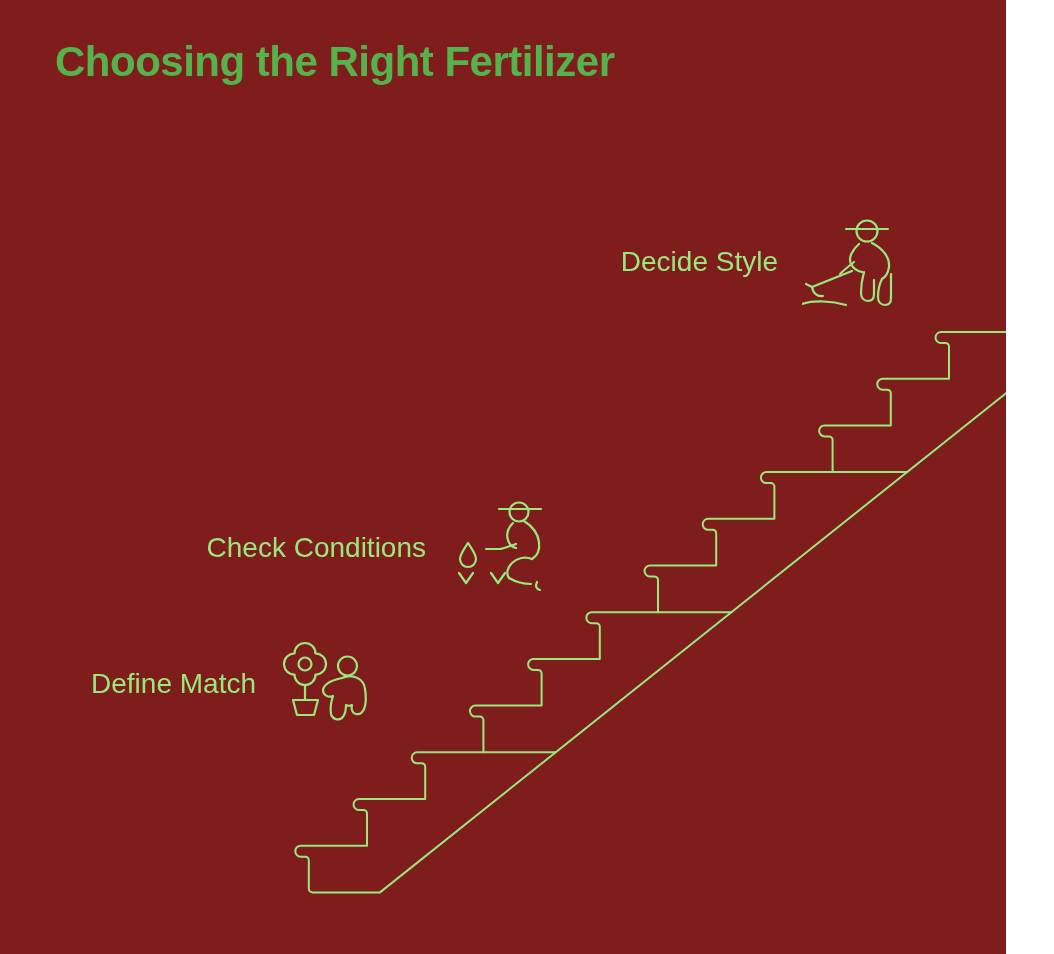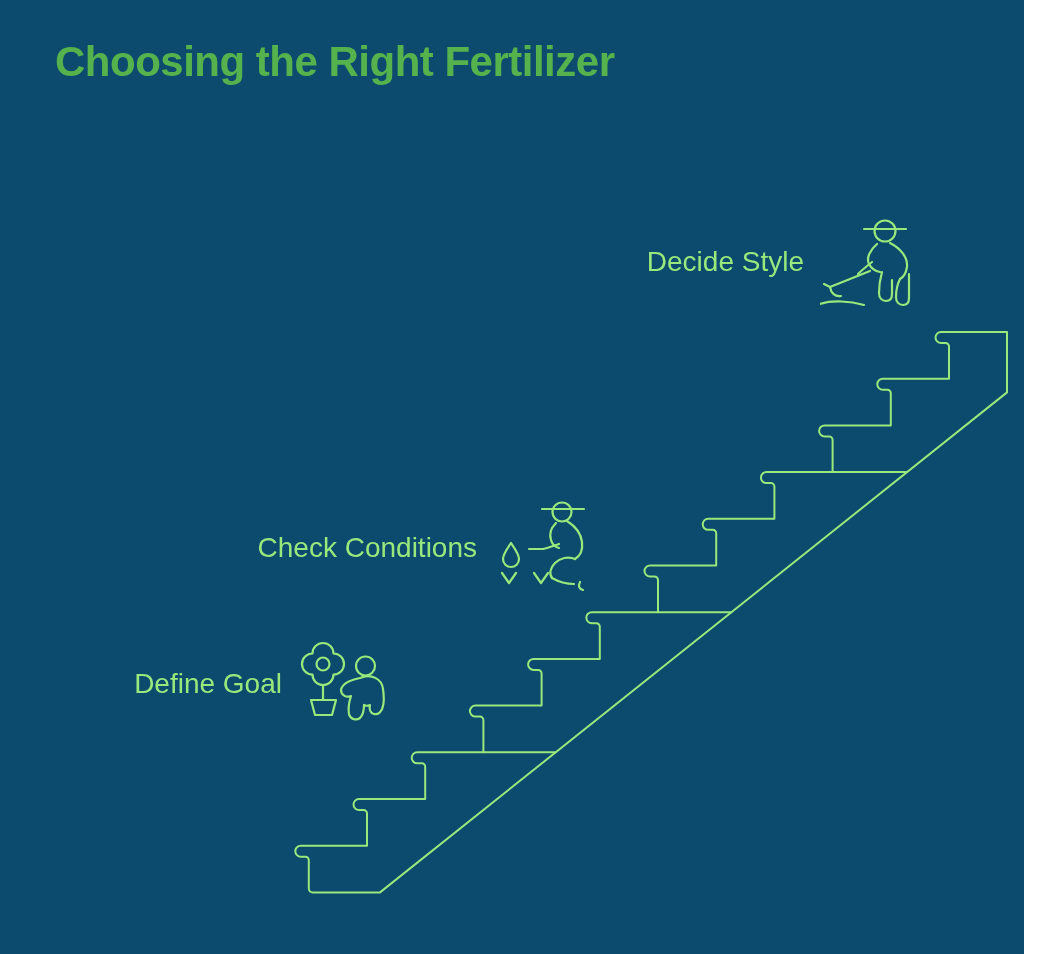--- a/index.html
+++ b/index.html
@@ -1,22 +1,21 @@
 <!DOCTYPE html>
 <html><head>
 <meta charset="utf-8">
 <style>
   html,body{margin:0;padding:0;background:#ffffff;}
   .canvas{
     position:relative;
     width:1006px;height:954px;
-    background:#0c4a6e;
+    background:#7f1d1d;
     overflow:hidden;
     font-family:"Liberation Sans", sans-serif;
-    padding-left:18px;
   }
   .page-title{
     position:absolute;
     left:55px;top:38px;
     font-size:42px;
     font-weight:bold;
     letter-spacing:-0.5px;
     line-height:1.15;
     color:#55b24c;
     white-space:nowrap;
@@ -29,39 +28,39 @@
     fill:none;
     stroke:#99e87c;
     stroke-width:2;
     stroke-linecap:round;
     stroke-linejoin:round;
   }
   .step-row{
     position:absolute;
     display:flex;
     align-items:center;
-    gap:16px;
+    gap:24px;
   }
   .step-label{
     font-size:28px;
     color:#99e87c;
     white-space:nowrap;
     line-height:1;
   }
   .step-icon{display:block;}
   .step-icon *{
     fill:none;
     stroke:#99e87c;
     stroke-width:2.2;
     stroke-linecap:round;
     stroke-linejoin:round;
   }
   .row-decide{top:212px;right:104px;}
   .row-match {top:352px;right:274px;}
-  .row-check {top:498px;right:426px;margin-left:20px;}
+  .row-check {top:498px;right:451px;margin-left:20px;}
   .row-define{top:636px;right:621px;}
 </style>
 </head>
 <body>
 
 <div class="canvas">
 
   <div class="page-title">Choosing the Right Fertilizer</div>
 
   <svg class="stairs" width="1054" height="954" viewBox="0 0 1054 954">
@@ -115,21 +114,21 @@
       <path d="M 63,25 C 58,30 56,36 58,42 C 59,46 62,49 66,50"></path>
       <path d="M 66,46 C 60,48 55,50 50,51"></path>
       <line x1="36" y1="51" x2="50" y2="51"></line>
       <path d="M 82,61 C 75,58 67,60 62,65 C 57,70 56,76 59,80"></path>
       <path d="M 59,80 C 66,84 74,86 81,86"></path>
       <path d="M 87,84 C 85,88 86,91 90,92"></path>
     </svg>
   </div>
 
   <div class="step-row row-define">
-    <span class="step-label">Define Goal</span>
+    <span class="step-label">Define Match</span>
     <svg class="step-icon" width="105" height="96" viewBox="0 0 105 96">
       <path d="M 25,7
                A 10.5,10.5 0 0 1 35.5,17.5
                A 10.5,10.5 0 0 1 46,28
                A 10.5,10.5 0 0 1 35.5,38.5
                A 10.5,10.5 0 0 1 25,49
                A 10.5,10.5 0 0 1 14.5,38.5
                A 10.5,10.5 0 0 1 4,28
                A 10.5,10.5 0 0 1 14.5,17.5
                A 10.5,10.5 0 0 1 25,7 Z"></path>

